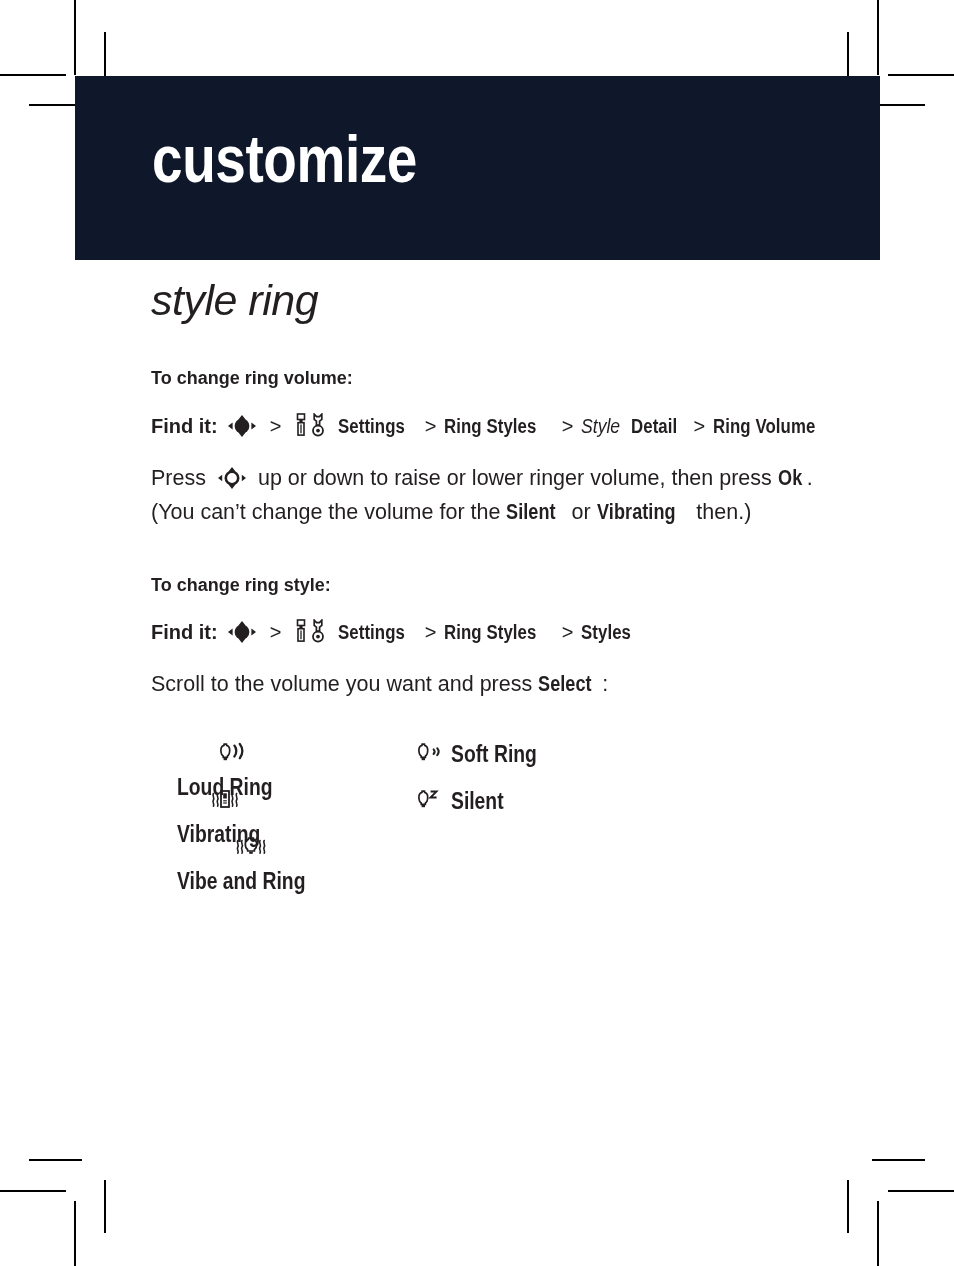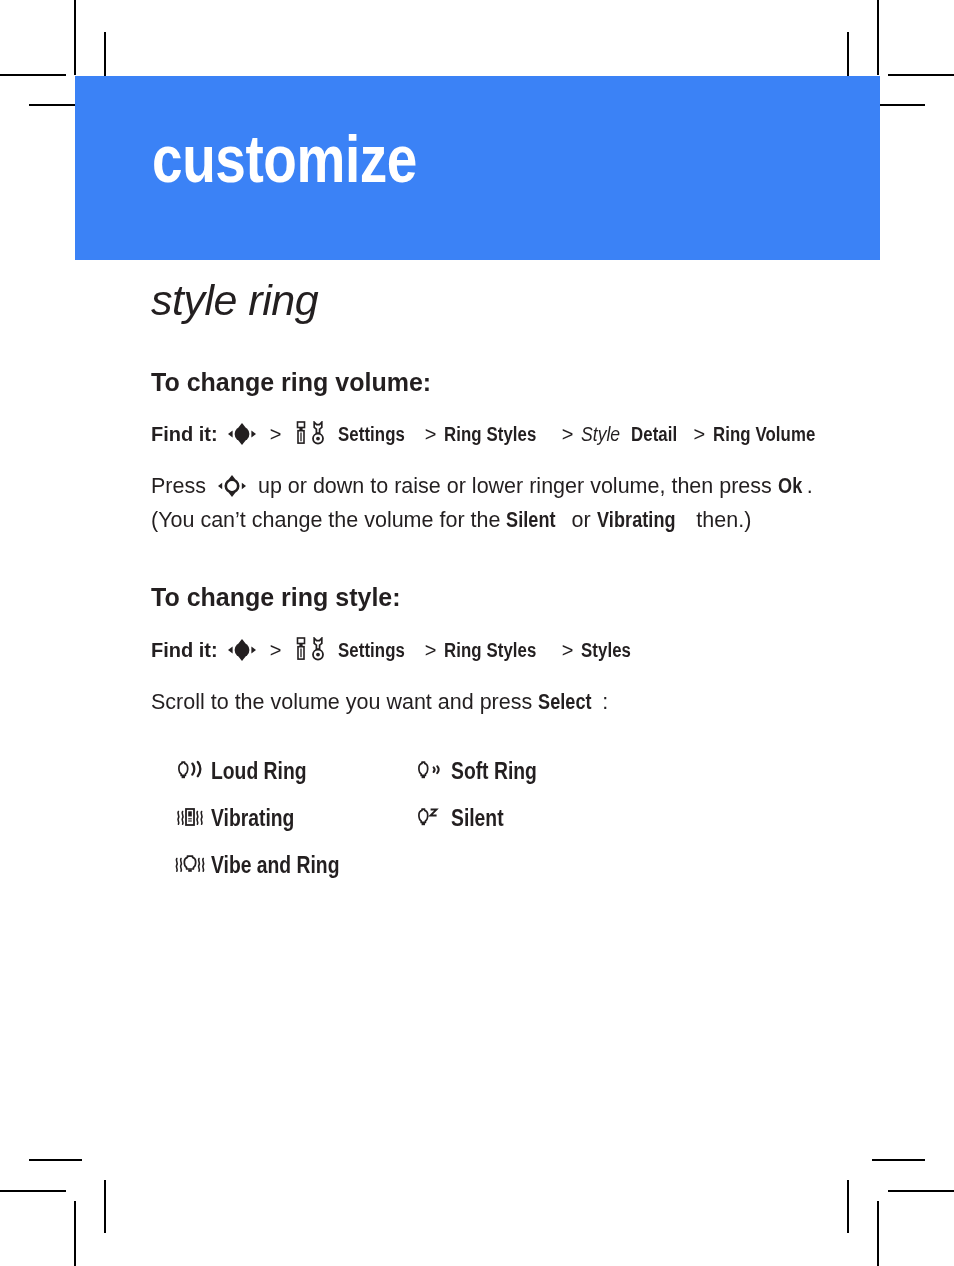--- a/index.html
+++ b/index.html
@@ -22,21 +22,21 @@
     background: #000000;
   }
 
   
   #banner {
     position: absolute;
     left: 75px;
     top: 76px;
     width: 805px;
     height: 184px;
-    background: #3b82f6;
+    background: #0f172a;
   }
   #banner-title {
     position: absolute;
     left: 77px;
     top: 44px;
     font-size: 67px;
     font-weight: bold;
     color: #ffffff;
     letter-spacing: -0.5px;
     font-family: "Liberation Sans Narrow", "Liberation Sans", sans-serif;
@@ -58,21 +58,21 @@
     font-size: 43px;
     font-style: italic;
     font-weight: normal;
     letter-spacing: -0.5px;
     line-height: 1.05;
     color: #231f20;
   }
 
   h3.subhead {
     margin: 44px 0 0 0;
-    font-size: 25px;
+    font-size: 18px;
     font-weight: bold;
     line-height: 1.25;
     color: #231f20;
   }
 
   p.para {
     margin: 21px 0 0 0;
     font-size: 21.5px;
     font-weight: normal;
     line-height: 1.58;
@@ -132,21 +132,21 @@
   }
   .style-row .nm {
     font-family: "Liberation Sans Narrow", "Liberation Sans", sans-serif;
     font-weight: bold;
     font-size: 23px;
     display: inline-block;
     transform: scaleX(0.84);
     transform-origin: left center;
     margin-left: 4px;
   }
-  .col-a { left: 22px; }
+  .col-a { left: 22px; flex-direction: column; }
   .col-b { left: 262px; }
   .r0 { top: 0px; }
   .r1 { top: 47px; }
   .r2 { top: 94px; }
 </style>
 </head>
 <body>
 
 <div class="cropmark" style="left:74px;  top:0px;   width:2px;  height:75px;"></div>
 <div class="cropmark" style="left:0px;   top:74px;  width:66px; height:2px;"></div>

